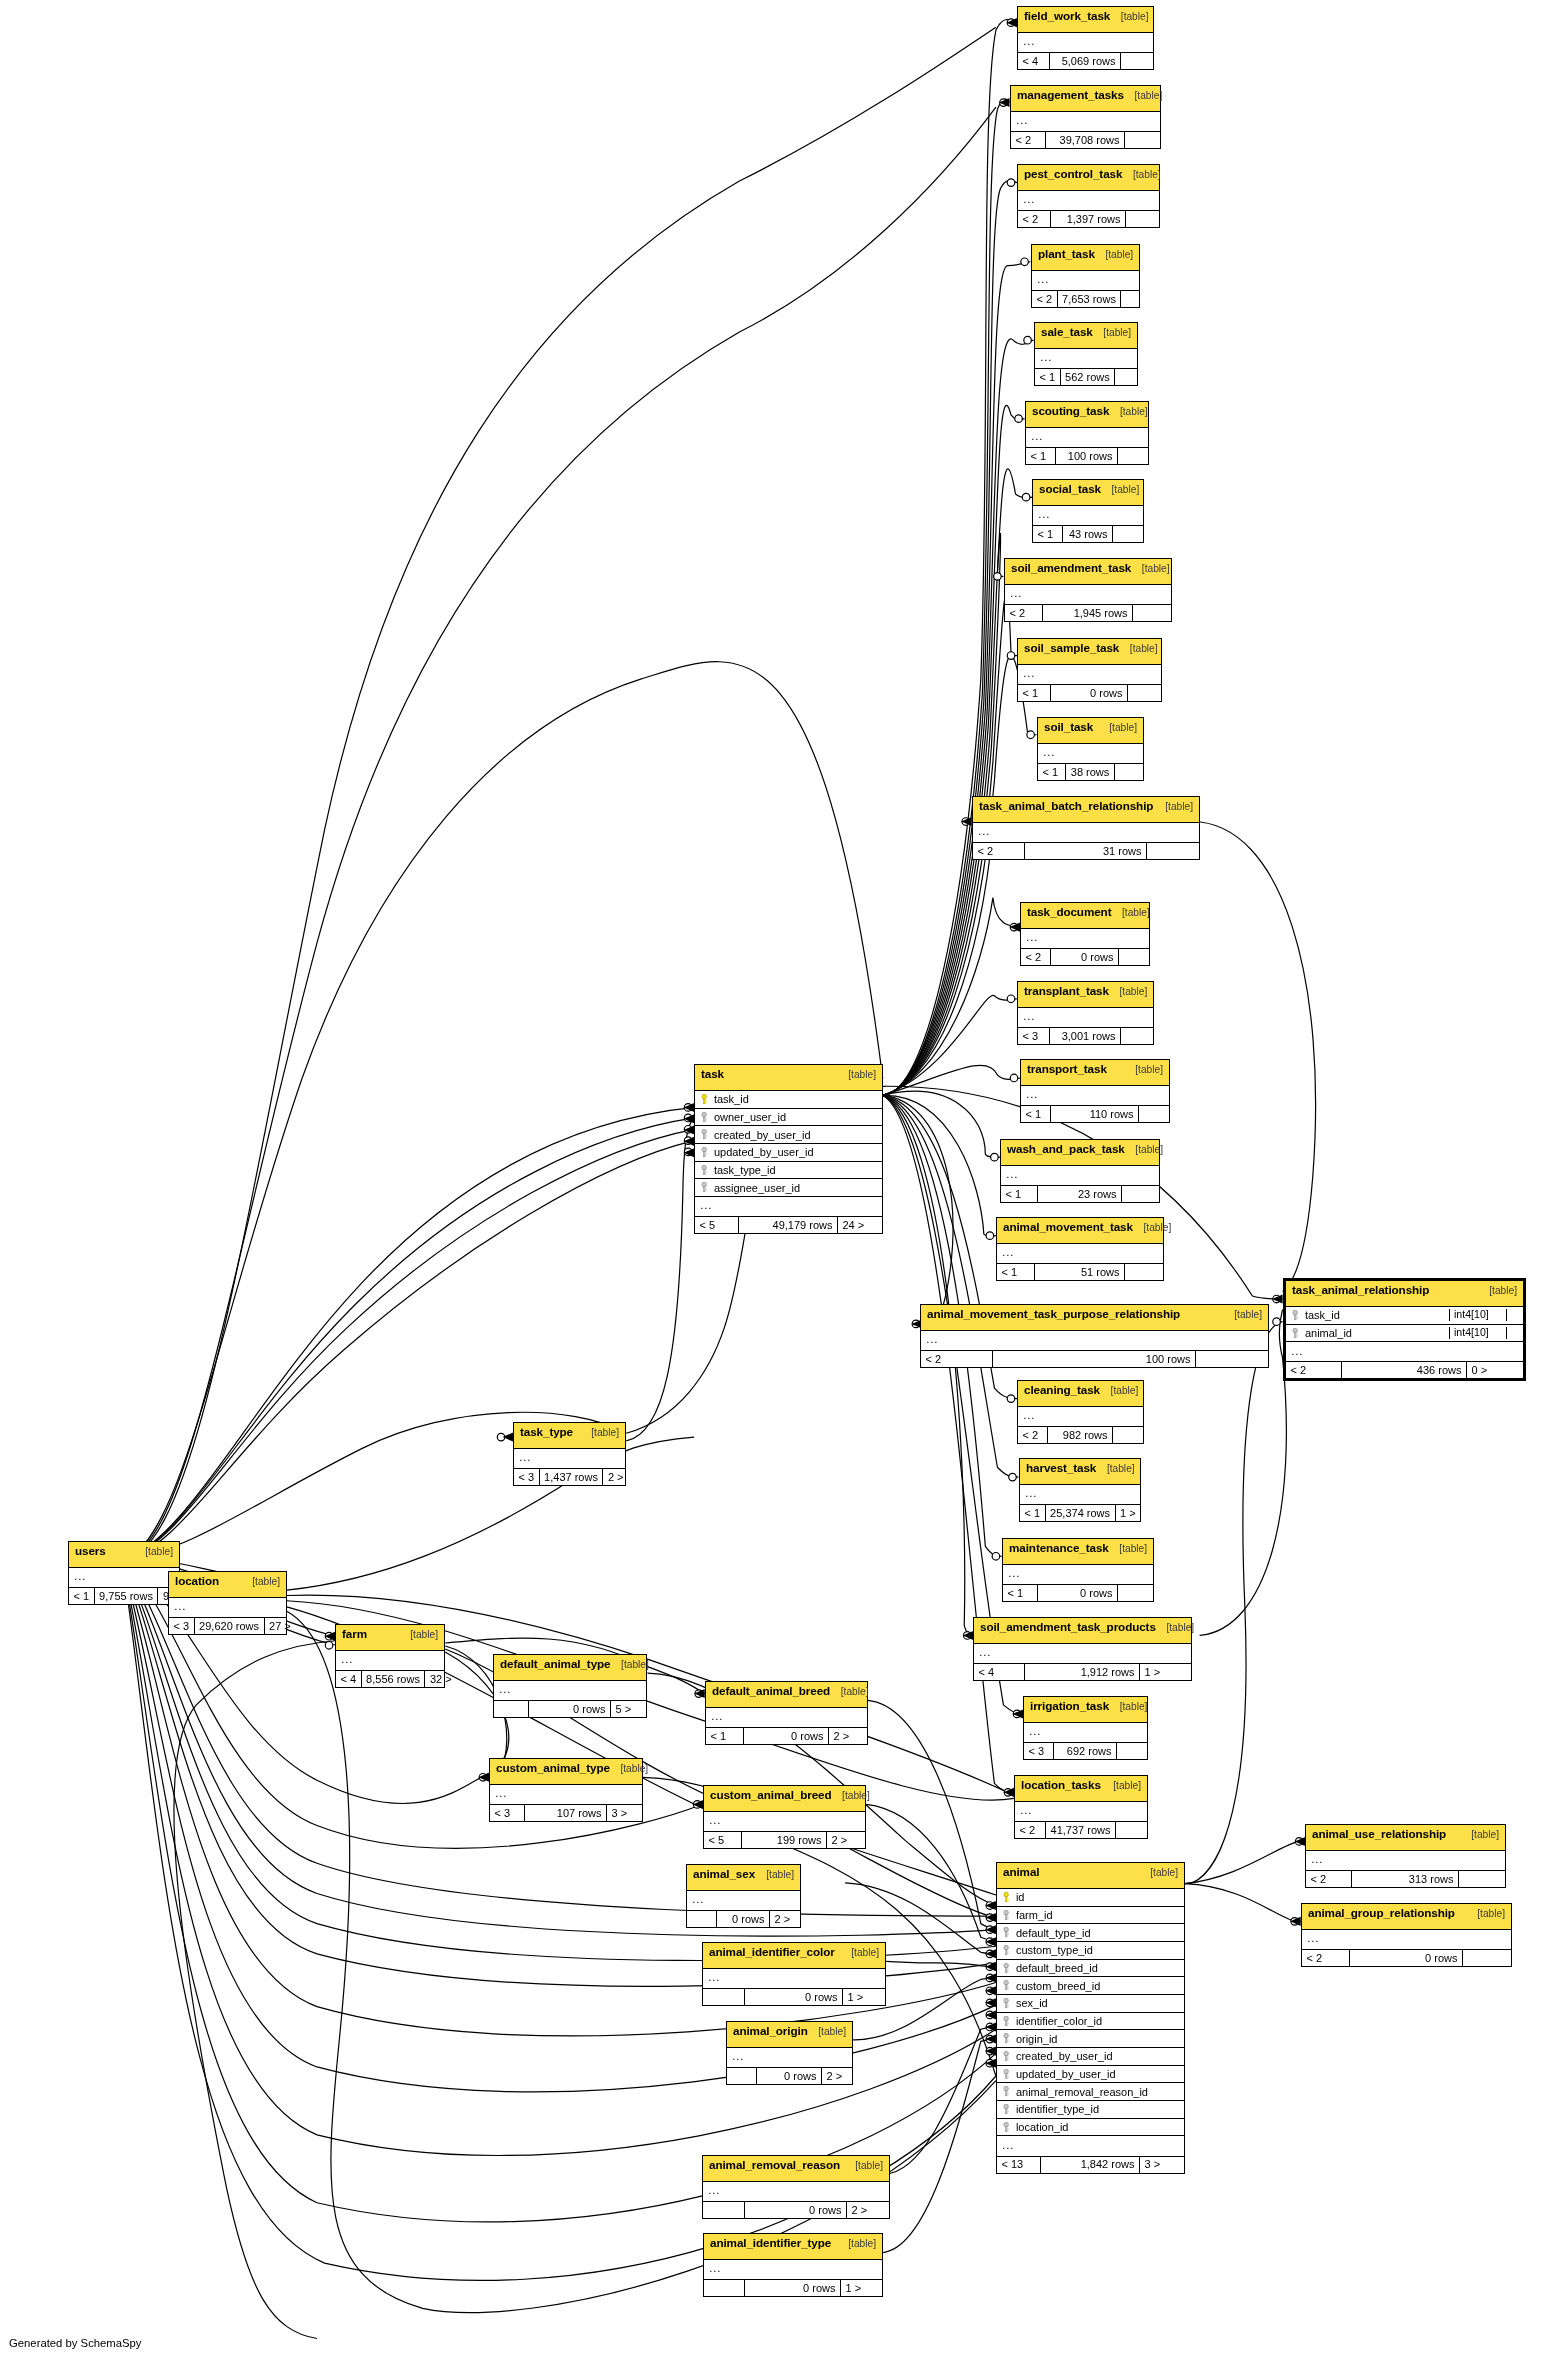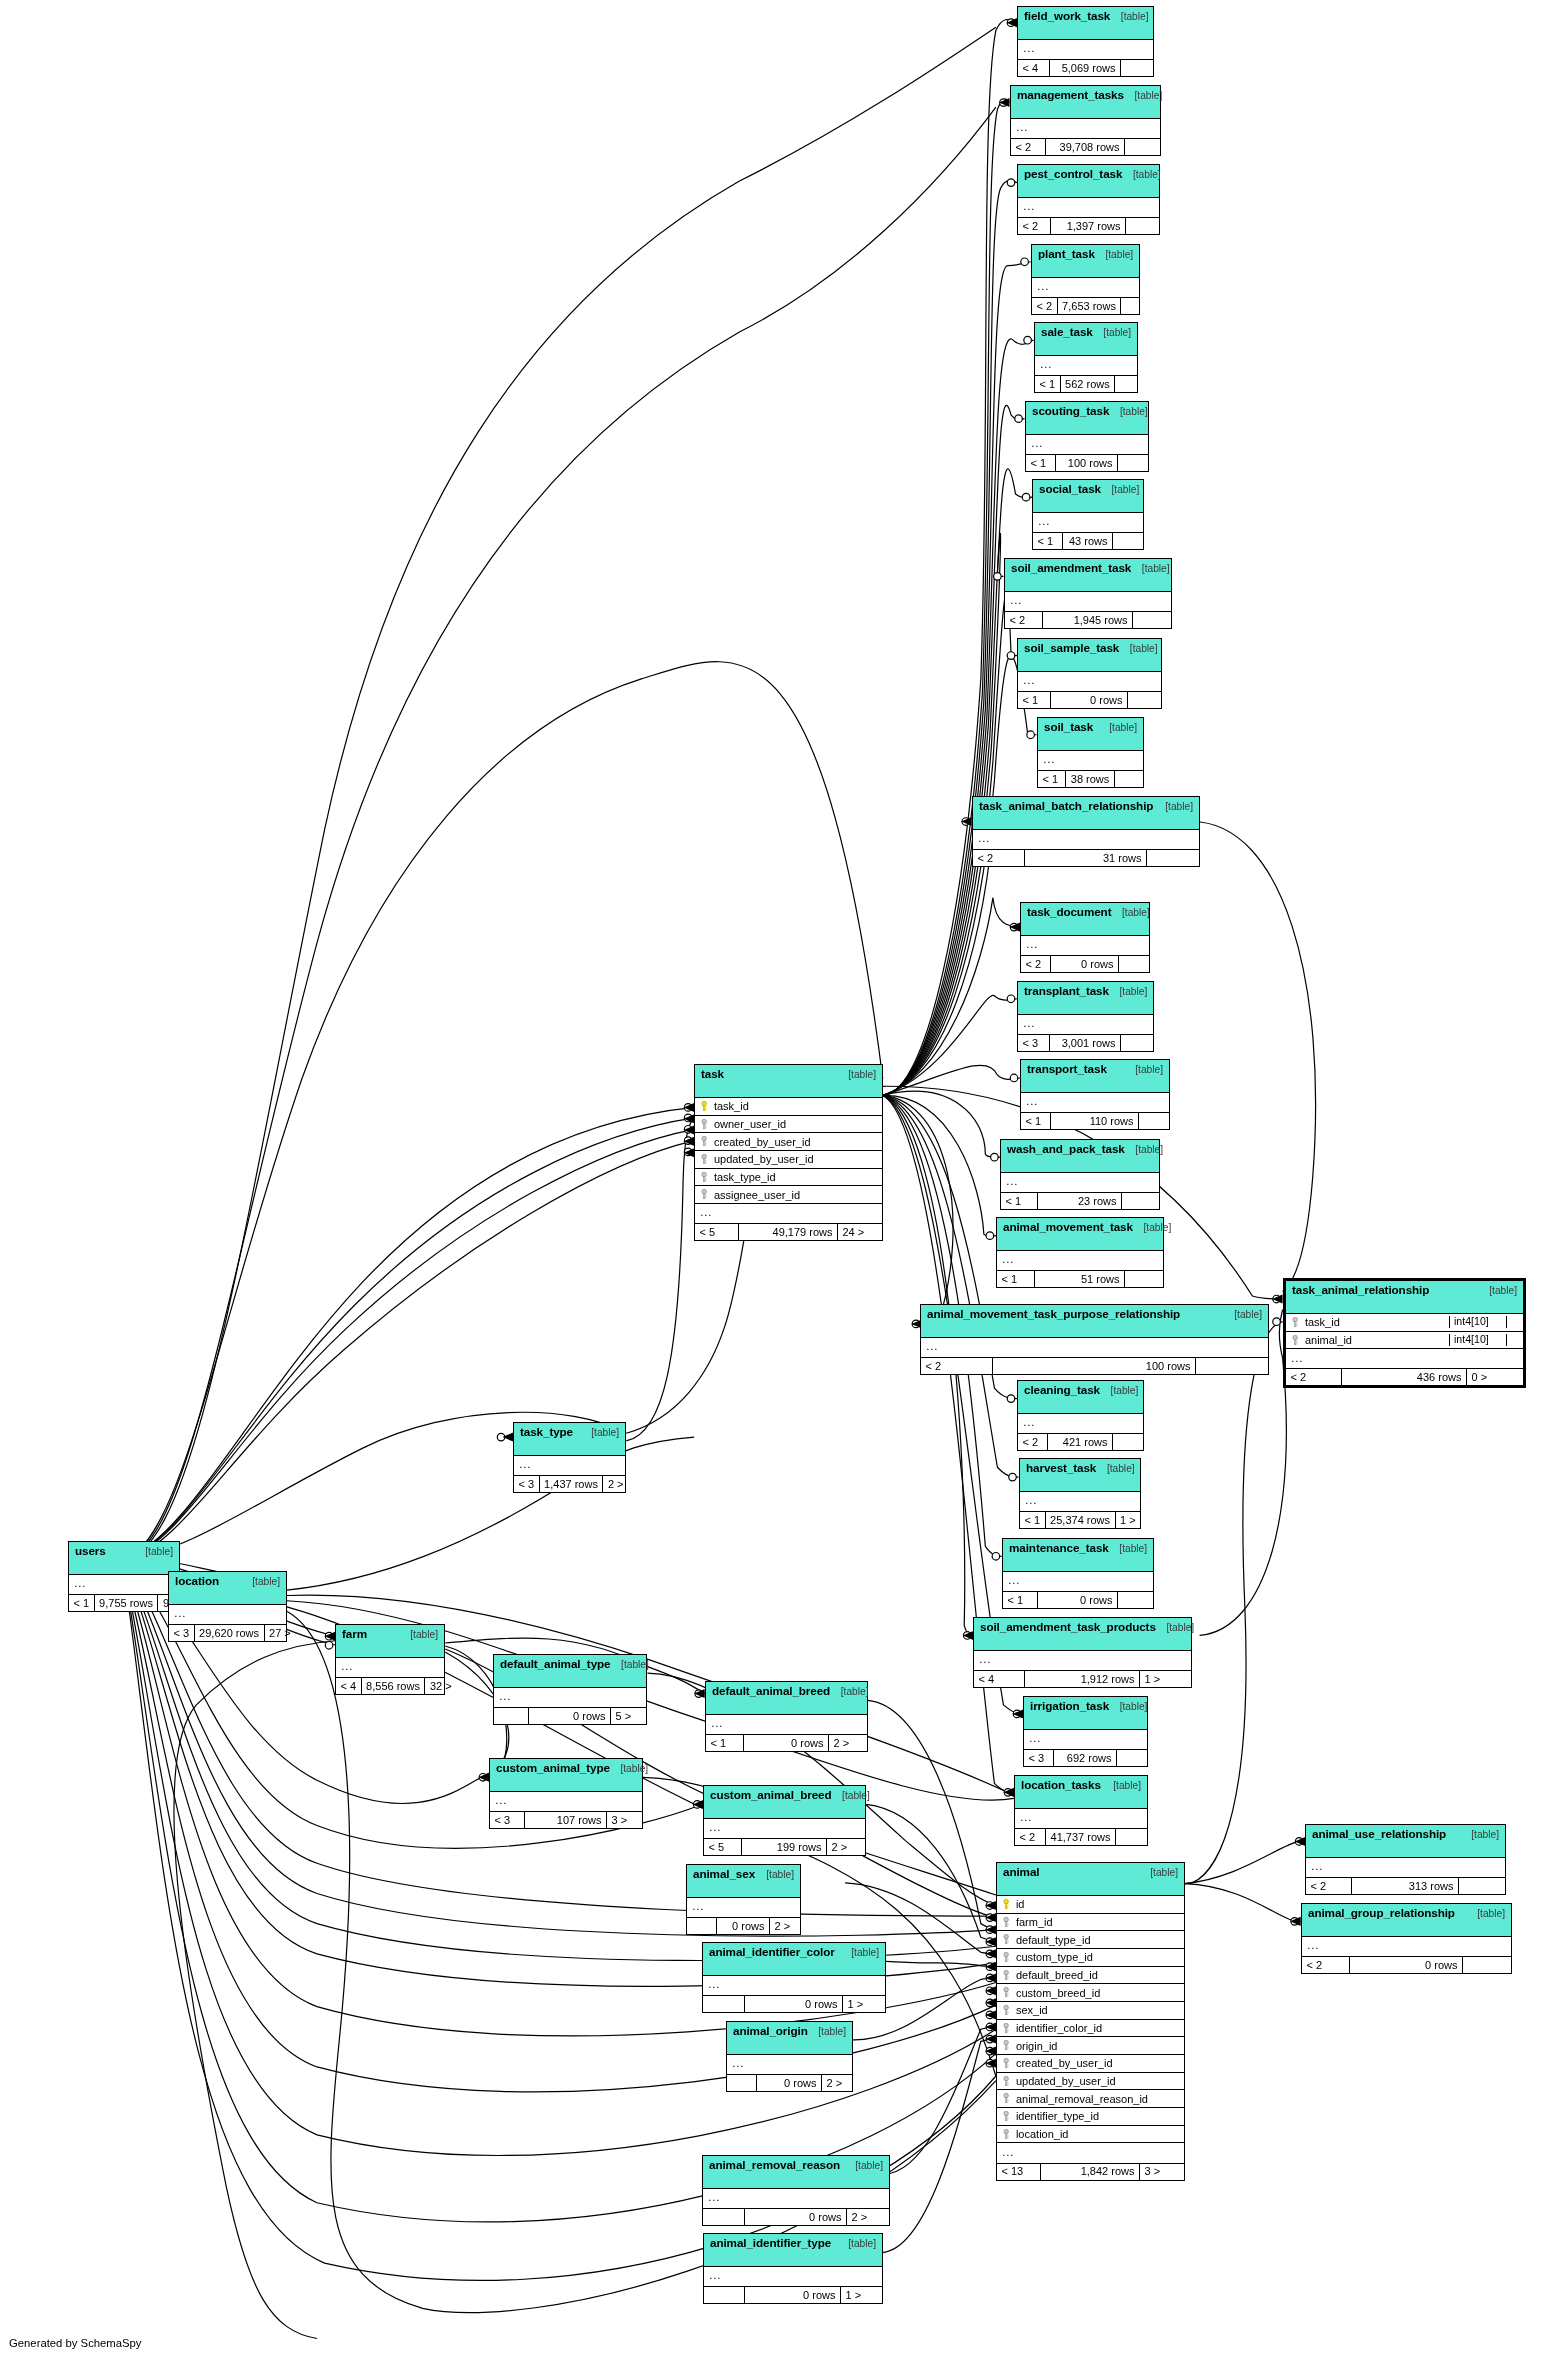--- a/index.html
+++ b/index.html
@@ -35,23 +35,23 @@
     line-height: 1.1;
     z-index: 5;
   }
   .tbl.focal {
     border-width: 3px;
   }
   .tbl .hdr {
     display: flex;
     align-items: center;
     justify-content: space-between;
-    background: #5eead4;
+    background: #fde047;
     border-bottom: 1.5px solid #000000;
-    padding: 3px 6px 16px 6px;
+    padding: 3px 6px 9px 6px;
     white-space: nowrap;
   }
   .tbl .hdr .tname {
     font-weight: bold;
     font-size: 11.7px;
     color: #000;
     letter-spacing: -0.1px;
   }
   .tbl .hdr .ttype {
     font-size: 10.2px;
@@ -517,21 +517,21 @@
         </div>
       </div>
       <div class="tbl" style="left: 1017px; top: 1380px; width: 127px;">
         <div class="hdr">
           <span class="tname">cleaning_task</span>
           <span class="ttype">[table]</span>
         </div>
         <div class="ellipsis">...</div>
         <div class="foot">
           <div class="f f1" style="width: 30px;">&lt; 2</div>
-          <div class="f f2">421 rows</div>
+          <div class="f f2">982 rows</div>
           <div class="f f3" style="width: 30px;"></div>
         </div>
       </div>
       <div class="tbl" style="left: 1019px; top: 1458px; width: 122px;">
         <div class="hdr">
           <span class="tname">harvest_task</span>
           <span class="ttype">[table]</span>
         </div>
         <div class="ellipsis">...</div>
         <div class="foot">

